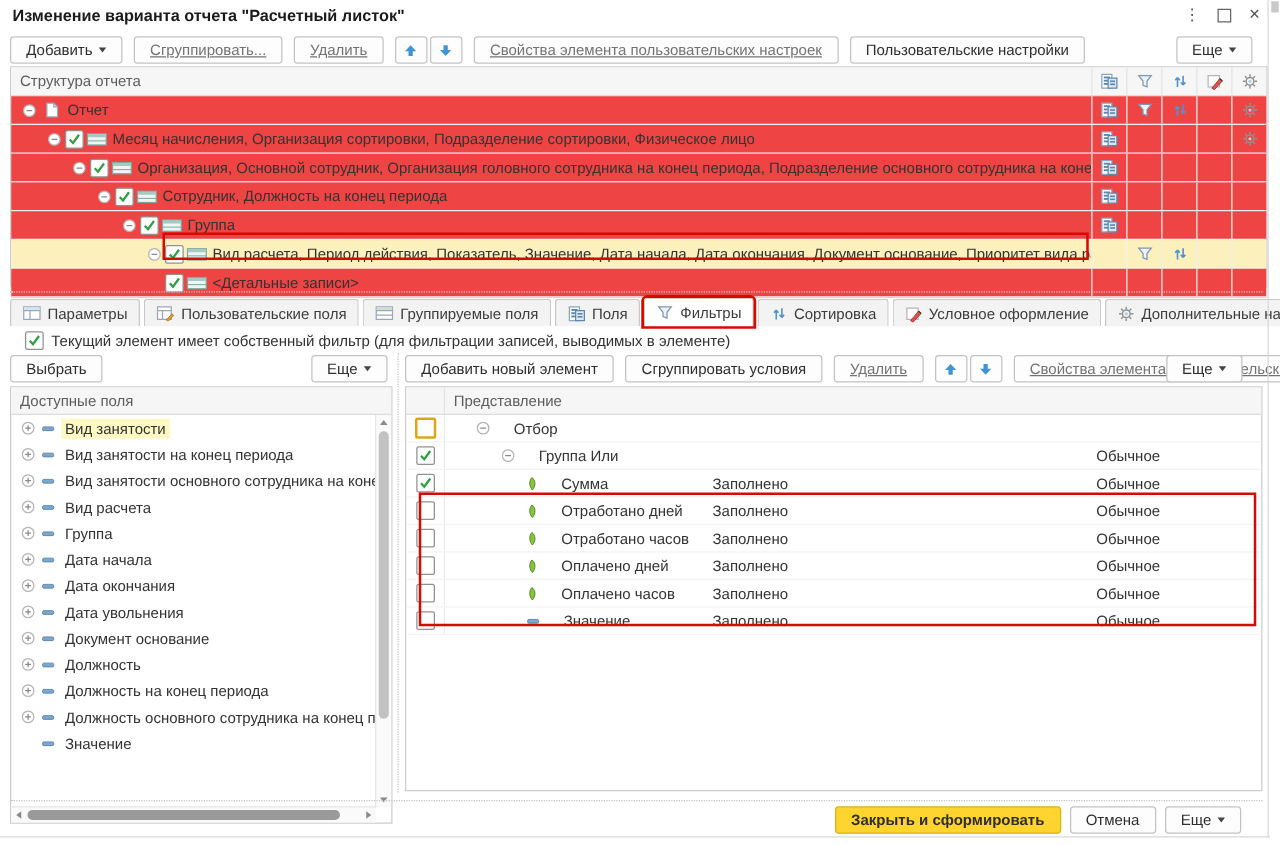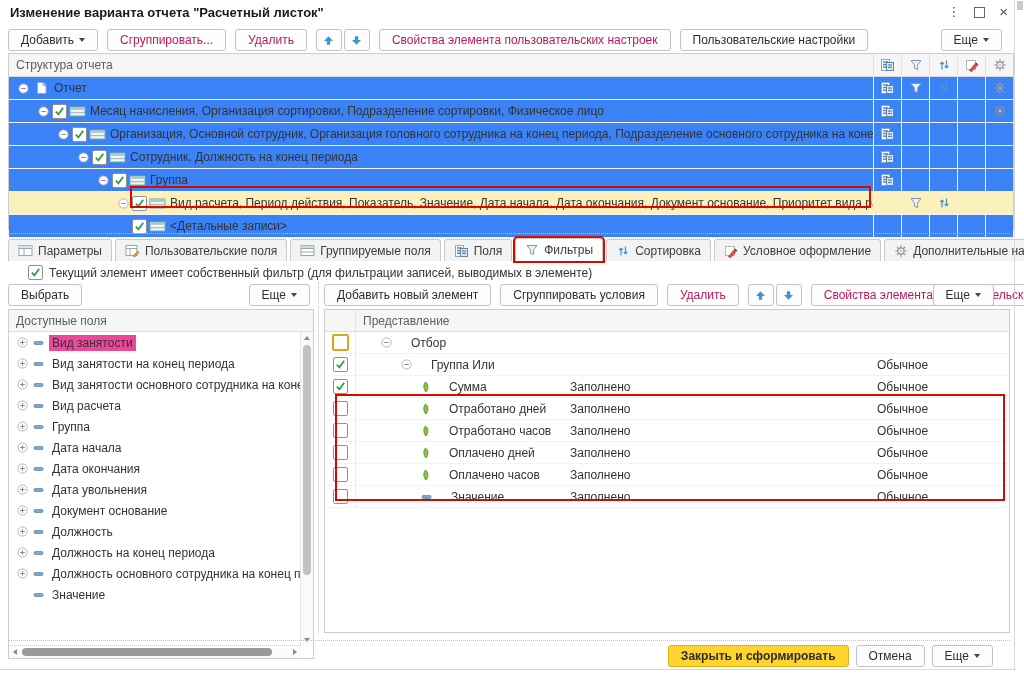--- a/index.html
+++ b/index.html
@@ -11,53 +11,53 @@
   .win-controls{position:absolute;right:16px;top:5px;display:flex;gap:14px;align-items:center;color:#555;}
   .win-controls .wc{cursor:default;font-size:13px;line-height:14px;}
   .wc-max{width:9px;height:9px;border:1px solid #666;display:inline-block;}
   .dlg-right-border{position:absolute;left:1014px;top:0;bottom:6px;border-left:1px solid #d8d8d8;}
   .dlg-bottom-border{position:absolute;left:0;right:8px;top:669px;border-top:1px solid #d8d8d8;}
   .edge-nub{position:absolute;left:1017px;top:1px;width:6px;height:9px;background:#c9c9c9;}
 
   
   .btn{display:inline-flex;align-items:center;justify-content:center;gap:5px;height:22px;padding:0 12px;
        border:1px solid #c3c3c3;border-radius:3px;background:#fdfdfd;font-size:12px;color:#2e2e2e;box-sizing:border-box;white-space:nowrap;cursor:pointer;}
-  .btn.disabled{color:#be185d;}
+  .btn.disabled{color:#737373;text-decoration:underline;}
   .btn.icon-only{width:26px;padding:0;}
   .btn.primary{background:#ffd42e;border-color:#d9b313;font-weight:700;}
   .caret{width:0;height:0;border-left:3.5px solid transparent;border-right:3.5px solid transparent;border-top:4px solid #444;}
   .toolbar-top{position:absolute;left:8px;top:29px;display:flex;gap:9px;align-items:center;}
   .btn-more-top{position:absolute;right:22px;top:29px;}
 
   
   .structure{position:absolute;left:8px;top:53px;width:1006px;height:177px;border:1px solid #cdcdcd;box-sizing:border-box;background:#fff;}
   .s-header{display:flex;height:22px;background:#f6f6f6;border-bottom:1px solid #dcdcdc;align-items:center;color:#5d5d5d;}
   .s-header .s-h-label{flex:1;padding-left:7px;}
-  .srow{display:flex;height:22px;align-items:center;border-bottom:1px solid #f3f3f3;background:#3b82f6;}
+  .srow{display:flex;height:22px;align-items:center;border-bottom:1px solid #f3f3f3;background:#ef4444;}
   .srow.selected{background:#fcf0bd;}
   .slot{flex:0 0 16px;display:flex;align-items:center;justify-content:center;}
   .s-label{flex:1;white-space:nowrap;overflow:hidden;padding-left:3px;color:#333;}
   .iconcell{flex:0 0 27px;height:100%;display:flex;align-items:center;justify-content:center;border-left:1px solid #f0f0f0;}
   .s-header .iconcell{border-left:1px solid #e3e3e3;}
   .annotation{position:absolute;border:2px solid #d60b00;pointer-events:none;box-sizing:border-box;}
 
   
   .hsplit{position:absolute;left:8px;right:14px;top:233px;border-top:1px dotted #c4c4c4;}
   .vsplit{position:absolute;left:318px;top:282px;height:352px;border-left:1px dotted #c4c4c4;}
   .hsplit2{position:absolute;left:8px;right:14px;top:640px;border-top:1px dotted #c4c4c4;}
 
   
   .tabs{position:absolute;left:8px;top:239px;display:flex;gap:3px;height:22px;align-items:flex-end;}
   .tab{display:inline-flex;align-items:center;gap:5px;height:22px;padding:0 9px;border:1px solid #c9c9c9;border-bottom:none;
        border-radius:3px 3px 0 0;background:#f3f3f3;color:#3c3c3c;box-sizing:border-box;cursor:pointer;white-space:nowrap;}
   .tab.active{background:#fff;height:23px;}
   .tab.annotated{box-shadow:0 0 0 2px #d60b00;position:relative;z-index:3;}
 
   
-  .ownfilter{position:absolute;left:28px;top:265px;display:flex;align-items:center;gap:6px;}
+  .ownfilter{position:absolute;left:0;top:265px;display:flex;align-items:center;gap:6px;padding-left:20px;}
 
   
   .cb{width:13px;height:13px;border:1px solid #919191;border-radius:2px;background:#fff;display:inline-flex;align-items:center;justify-content:center;flex:0 0 13px;box-sizing:content-box;}
   .cb.focused{border:2px solid #dba617;}
 
   
   .ftb-left{position:absolute;left:8px;top:284px;width:306px;height:22px;}
   .ftb-left .btn-select{position:absolute;left:0;top:0;}
   .ftb-left .btn-more{position:absolute;right:4px;top:0;}
   .ftb-right{position:absolute;left:324px;top:284px;width:690px;height:34px;display:flex;gap:9px;}
@@ -68,21 +68,21 @@
   .panel{position:absolute;border:1px solid #cdcdcd;box-sizing:border-box;background:#fff;}
   .p-left{left:8px;top:309px;width:306px;height:350px;}
   .p-right{left:324px;top:309px;width:686px;height:324px;}
   .p-header{height:22px;background:#f6f6f6;border-bottom:1px solid #dcdcdc;display:flex;align-items:center;color:#5d5d5d;padding-left:7px;box-sizing:border-box;}
 
   
   .flist{position:absolute;left:0;top:22px;right:12px;bottom:12px;overflow:hidden;}
   .fitem{height:21px;display:flex;align-items:center;padding-left:7px;gap:5px;}
   .fitem .pslot{flex:0 0 12px;display:flex;justify-content:center;}
   .fitem .lbl{padding:1px 3px;white-space:nowrap;overflow:hidden;}
-  .fitem .lbl.hl{background:#ec4899;}
+  .fitem .lbl.hl{background:#fef9c3;}
 
   
   .vscroll{position:absolute;top:22px;right:0;bottom:12px;width:12px;border-left:1px solid #e6e6e6;background:#fafafa;}
   .vthumb{position:absolute;left:2px;right:2px;top:13px;height:230px;background:#c2c2c2;border-radius:4px;}
   .sarr{position:absolute;left:0;width:12px;height:12px;display:flex;align-items:center;justify-content:center;}
   .tri-up{width:0;height:0;border-left:3.5px solid transparent;border-right:3.5px solid transparent;border-bottom:4.5px solid #8a8a8a;}
   .tri-down{width:0;height:0;border-left:3.5px solid transparent;border-right:3.5px solid transparent;border-top:4.5px solid #8a8a8a;}
   .tri-left{width:0;height:0;border-top:3.5px solid transparent;border-bottom:3.5px solid transparent;border-right:4.5px solid #8a8a8a;}
   .tri-right{width:0;height:0;border-top:3.5px solid transparent;border-bottom:3.5px solid transparent;border-left:4.5px solid #8a8a8a;}
   .hscroll{position:absolute;left:0;right:12px;bottom:0;height:12px;border-top:1px solid #e6e6e6;background:#fafafa;}

